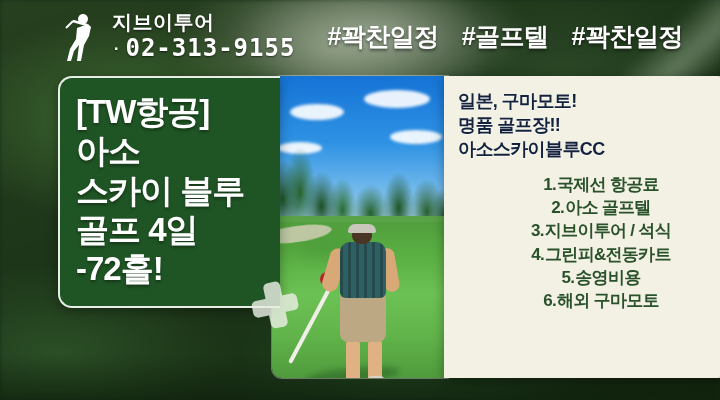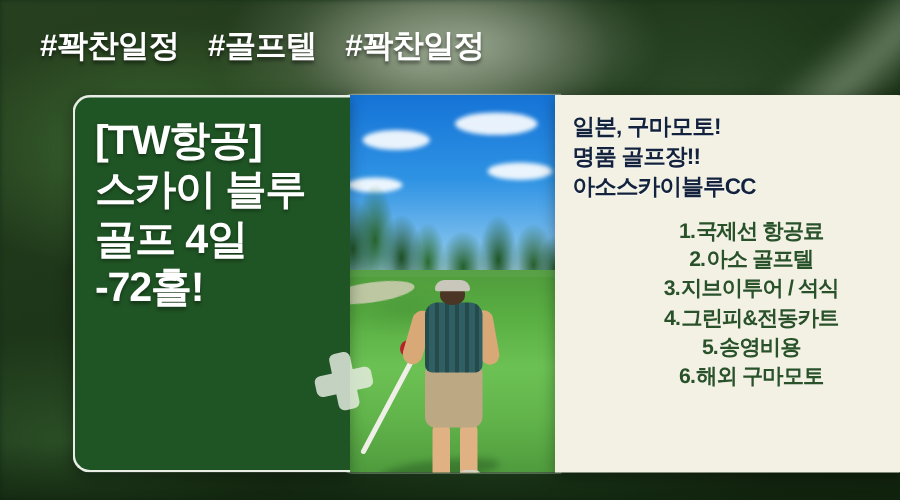--- a/index.html
+++ b/index.html
@@ -176,21 +176,21 @@
   .g-legR { position:absolute; left:96px; top:262px; width:14px; height:48px; background:#e0b182; border-radius:6px; }
   .g-shoeR{ position:absolute; left:95px; top:300px; width:18px; height:11px; background:#d7d3c4; border-radius:5px; }
   .g-club { position:absolute; left:36px; top:206px; width:4px; height:86px; background:#efefe8; transform:rotate(28deg); border-radius:2px; }
   .g-grip { position:absolute; left:48px; top:196px; width:14px; height:14px; background:#b6222b; border-radius:50%; }
   .g-shadow{position:absolute; left:32px; top:292px; width:96px; height:16px; background:rgba(20,60,20,.35); border-radius:50%; filter:blur(3px); transform:rotate(-6deg);}
 
   
   .left-panel {
     position: absolute;
     left: 58px; top: 76px;
-    width: 222px; height: 302px;
+    width: 222px; height: 232px;
     background: #1f5424;
     border: 2px solid #e8eee6;
     border-right: none;
     border-radius: 14px 0 0 14px;
     box-sizing: border-box;
     padding: 14px 0 0 16px;
     box-shadow: 0 3px 12px rgba(0,0,0,.35);
   }
   .left-title {
     color: #ffffff;
@@ -282,20 +282,32 @@
 <body>
 
 <div id="ad">
 
   <div class="bg-layer"></div>
   <div class="bg-haze"></div>
   <div class="bg-streak"></div>
   <div class="bg-dark-bottom"></div>
 
   <div class="header">
+    <div class="brand">
+      <svg class="golfer-icon" viewBox="0 0 40 50">
+        <circle cx="23" cy="8" r="5" fill="#ffffff"></circle>
+        <path d="M28 13 L31 16 L29 25 L24 34 L21 50 L17 50 L19 34 L14 40 L11 50 L7 50 L10 38 L16 28 L17 17 Z" fill="#ffffff"></path>
+        <path d="M27 14 L13 10" stroke="#ffffff" stroke-width="2.4" fill="none"></path>
+        <path d="M13 10 L6 17" stroke="#ffffff" stroke-width="2" fill="none"></path>
+      </svg>
+      <div class="brand-text">
+        <div class="brand-name">지브이투어</div>
+        <div class="brand-phone"><span class="brand-dot">·</span><span>02-313-9155</span></div>
+      </div>
+    </div>
     <div class="hashtags">
       <span>#꽉찬일정</span>
       <span class="gap"></span>
       <span>#골프텔</span>
       <span class="gap"></span>
       <span>#꽉찬일정</span>
     </div>
   </div>
 
   <div class="photo">
@@ -318,20 +330,21 @@
     <div class="g-shoeR"></div>
     <div class="g-shorts"></div>
     <div class="g-shirt"></div>
     <div class="g-head"></div>
     <div class="g-cap"></div>
   </div>
 
   <div class="left-panel">
     <div class="left-title">
       <div>[TW항공]</div>
+      <div>아소</div>
       <div>스카이 블루</div>
       <div>골프 4일</div>
       <div>-72홀!</div>
     </div>
   </div>
 
   <div class="cross">
     <span class="h"></span>
     <span class="v"></span>
   </div>

